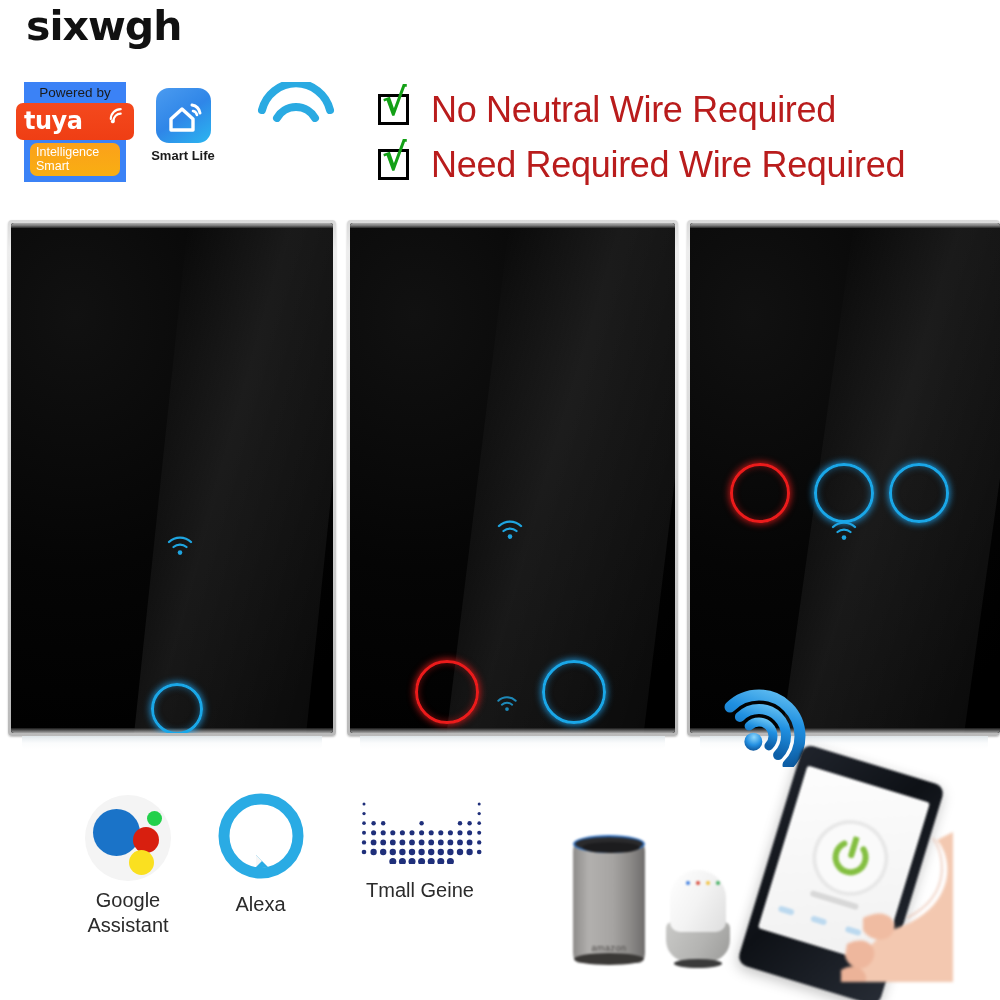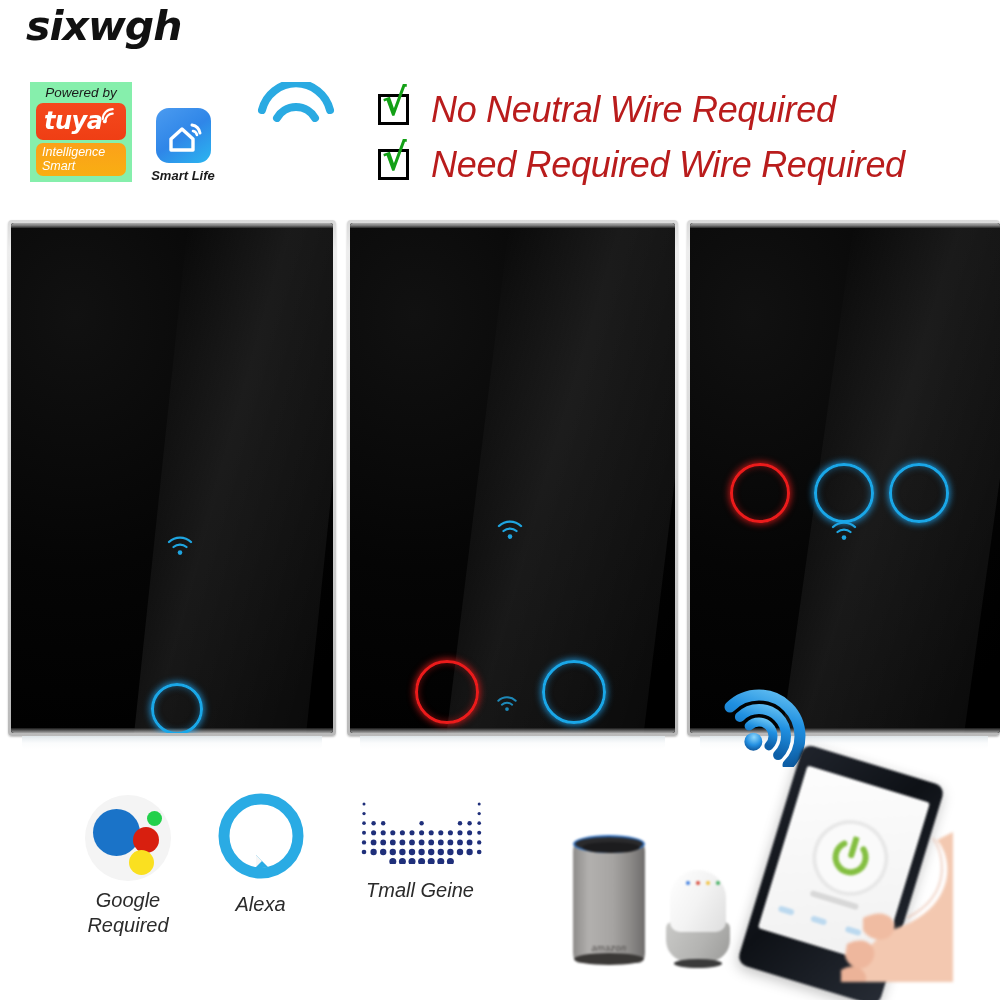--- a/index.html
+++ b/index.html
@@ -4,70 +4,71 @@
 <style>
   html,body{margin:0;padding:0;}
   body{
     width:1000px;height:1000px;
     background:#ffffff;
     font-family:"Liberation Sans", sans-serif;
     position:relative;
     overflow:hidden;
     -webkit-font-smoothing:antialiased;
   }
-  .stage{position:absolute;left:0;top:0;width:1000px;height:980px;font-style:italic;}
+  .stage{position:absolute;left:0;top:0;width:1000px;height:980px;}
 
   
   .brand{
     position:absolute;left:26px;top:6px;
     font-family:"DejaVu Sans", sans-serif;
     font-weight:bold;
     font-size:41px;
     letter-spacing:-1px;
     color:#111111;
     line-height:1;
   }
 
   
   .tuya-badge{
-    position:absolute;left:30px;top:82px;
+    position:absolute;left:24px;top:82px;
     width:102px;height:100px;
-    background:#86efac;
+    background:#3b82f6;
     display:flex;flex-direction:column;align-items:center;
     padding-top:3px;box-sizing:border-box;
   }
   .tuya-powered{
     font-size:13.5px;color:#1a1a1a;line-height:16px;
     font-family:"Liberation Sans", sans-serif;
   }
   .tuya-main{
     width:90px;height:37px;margin-top:2px;
     background:linear-gradient(180deg,#f4491d 0%,#ef3e14 100%);
     border-radius:7px;
     position:relative;
+    padding-left:28px;
   }
   .tuya-word{
     position:absolute;left:8px;top:3px;
     color:#ffffff;font-size:24px;font-weight:bold;
     font-family:"DejaVu Sans", sans-serif;
     letter-spacing:-0.5px;line-height:30px;
   }
   .tuya-wave{position:absolute;right:7px;top:4px;width:18px;height:17px;}
   .tuya-sub{
     width:90px;margin-top:3px;
     background:linear-gradient(180deg,#fba11a 0%,#f9ae12 100%);
     border-radius:7px;
     color:#ffffff;font-size:12.5px;line-height:14px;
     padding:2px 4px 3px 6px;box-sizing:border-box;
     font-family:"Liberation Sans", sans-serif;
     text-align:left;
   }
 
   
-  .smartlife{position:absolute;left:148px;top:88px;width:70px;text-align:center;margin-top:20px;}
+  .smartlife{position:absolute;left:148px;top:88px;width:70px;text-align:center;}
   .sl-icon{
     width:55px;height:55px;margin:0 auto;
     border-radius:13px;
     background:linear-gradient(145deg,#4b9bf0 0%,#2f86e8 50%,#2bb6f0 100%);
     position:relative;
   }
   .sl-label{
     margin-top:5px;font-size:13px;color:#1a1a1a;font-weight:bold;
     font-family:"Liberation Sans", sans-serif;
   }
@@ -384,21 +385,21 @@
 
   <div class="assist" style="left:60px;top:795px;width:96px;margin-left:20px;">
     <div class="ga-circle">
       <span class="ga-blue"></span>
       <span class="ga-red"></span>
       <span class="ga-green"></span>
       <span class="ga-yellow"></span>
     </div>
     <div class="assist-label" style="margin-top:7px;">
       <span>Google</span><br>
-      <span>Required</span>
+      <span>Assistant</span>
     </div>
   </div>
 
   <div class="assist" style="left:335px;top:798px;width:170px;">
     <div class="tmall">
       <svg width="128" height="66" viewBox="0 0 128 66" style="display:block;margin:0 auto;" id="tmall-svg">
           <circle cx="8.0" cy="6.0" r="1.50" fill="#1f2f7a"></circle>
           <circle cx="8.0" cy="15.6" r="1.67" fill="#1f2f7a"></circle>
           <circle cx="8.0" cy="25.2" r="1.83" fill="#1f2f7a"></circle>
           <circle cx="8.0" cy="34.8" r="2.00" fill="#1f2f7a"></circle>

